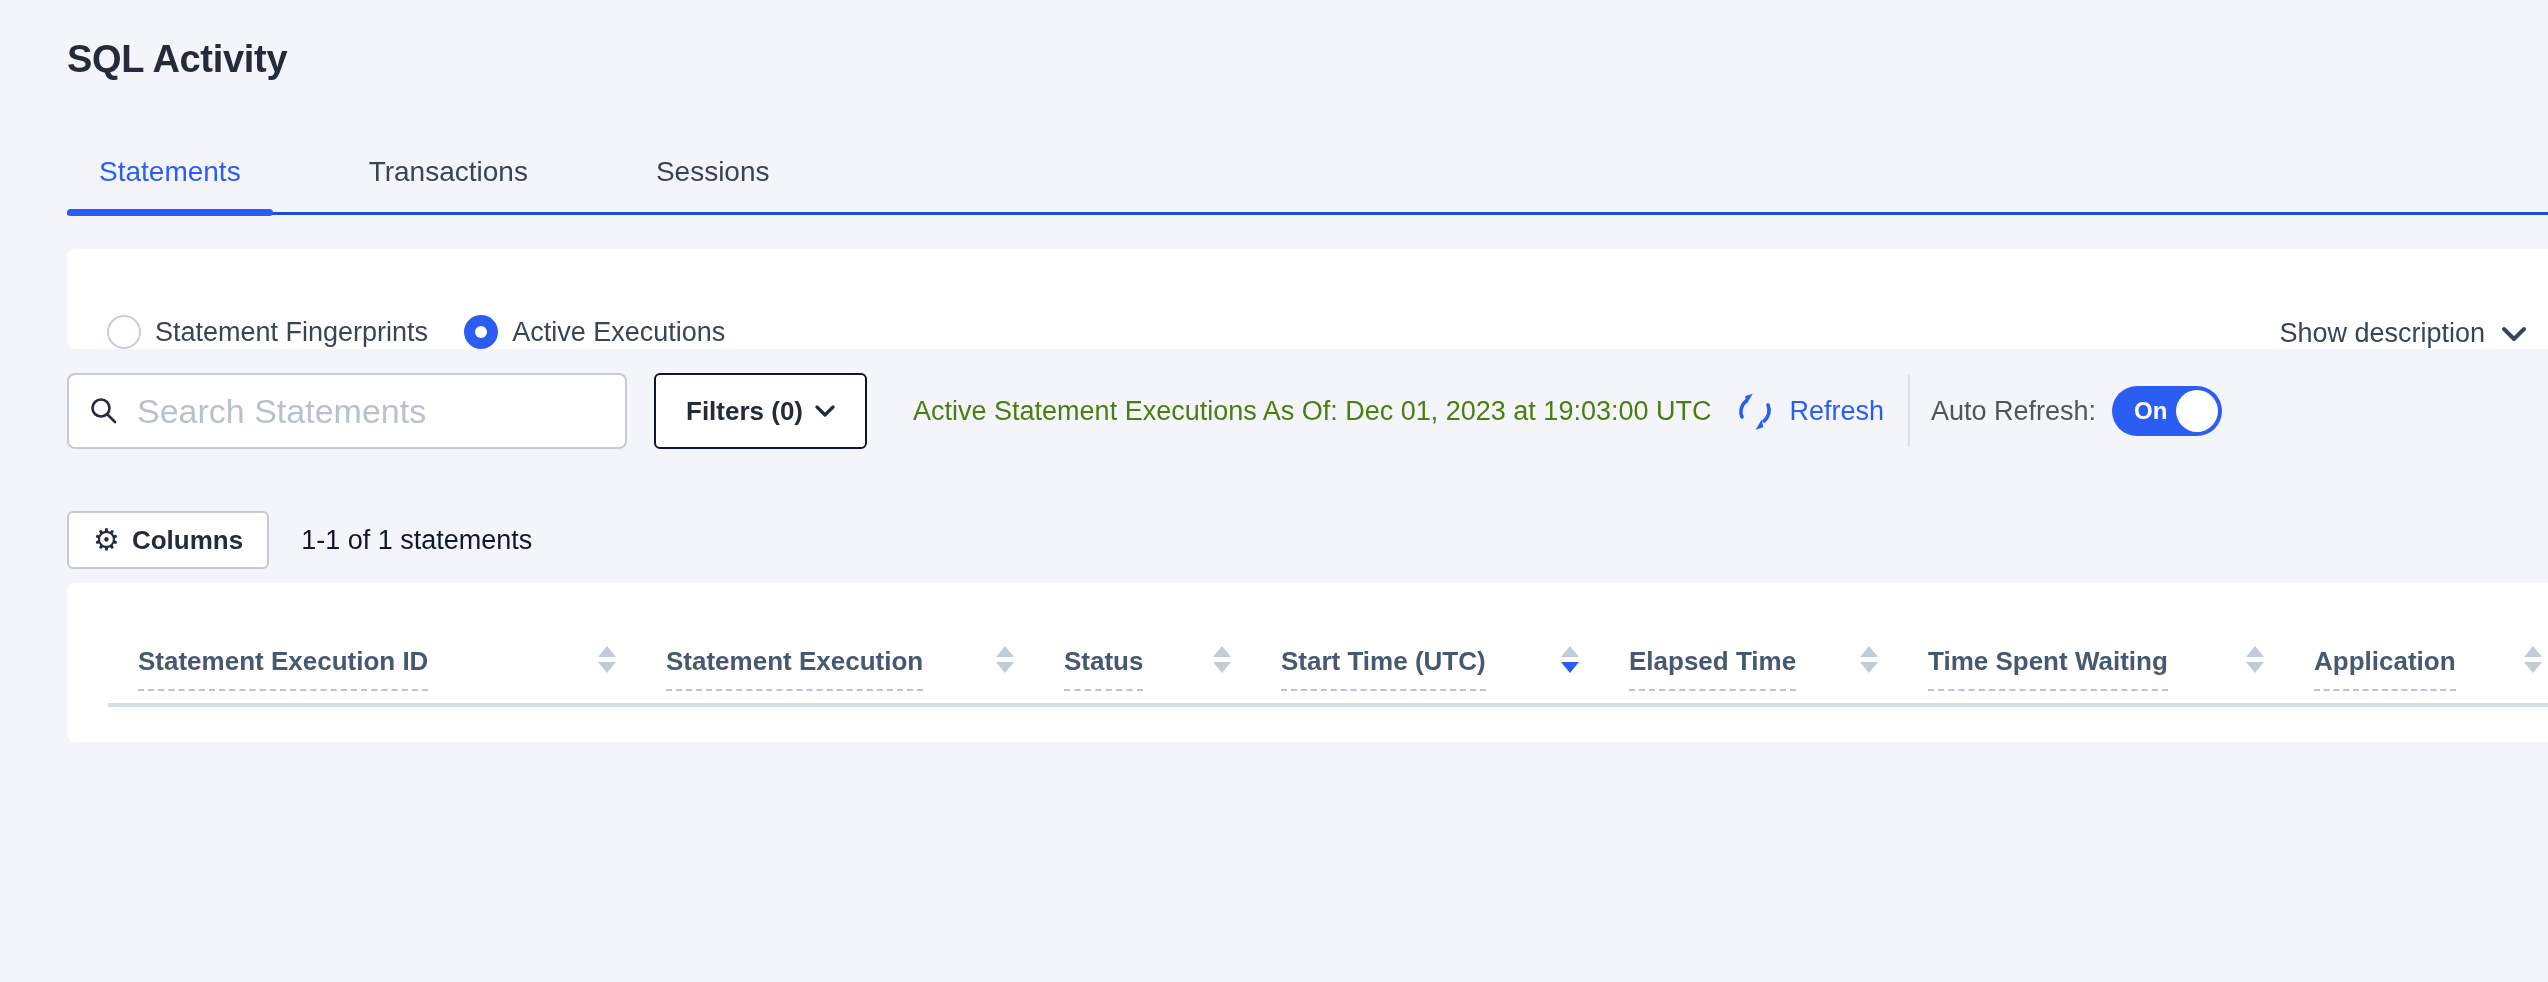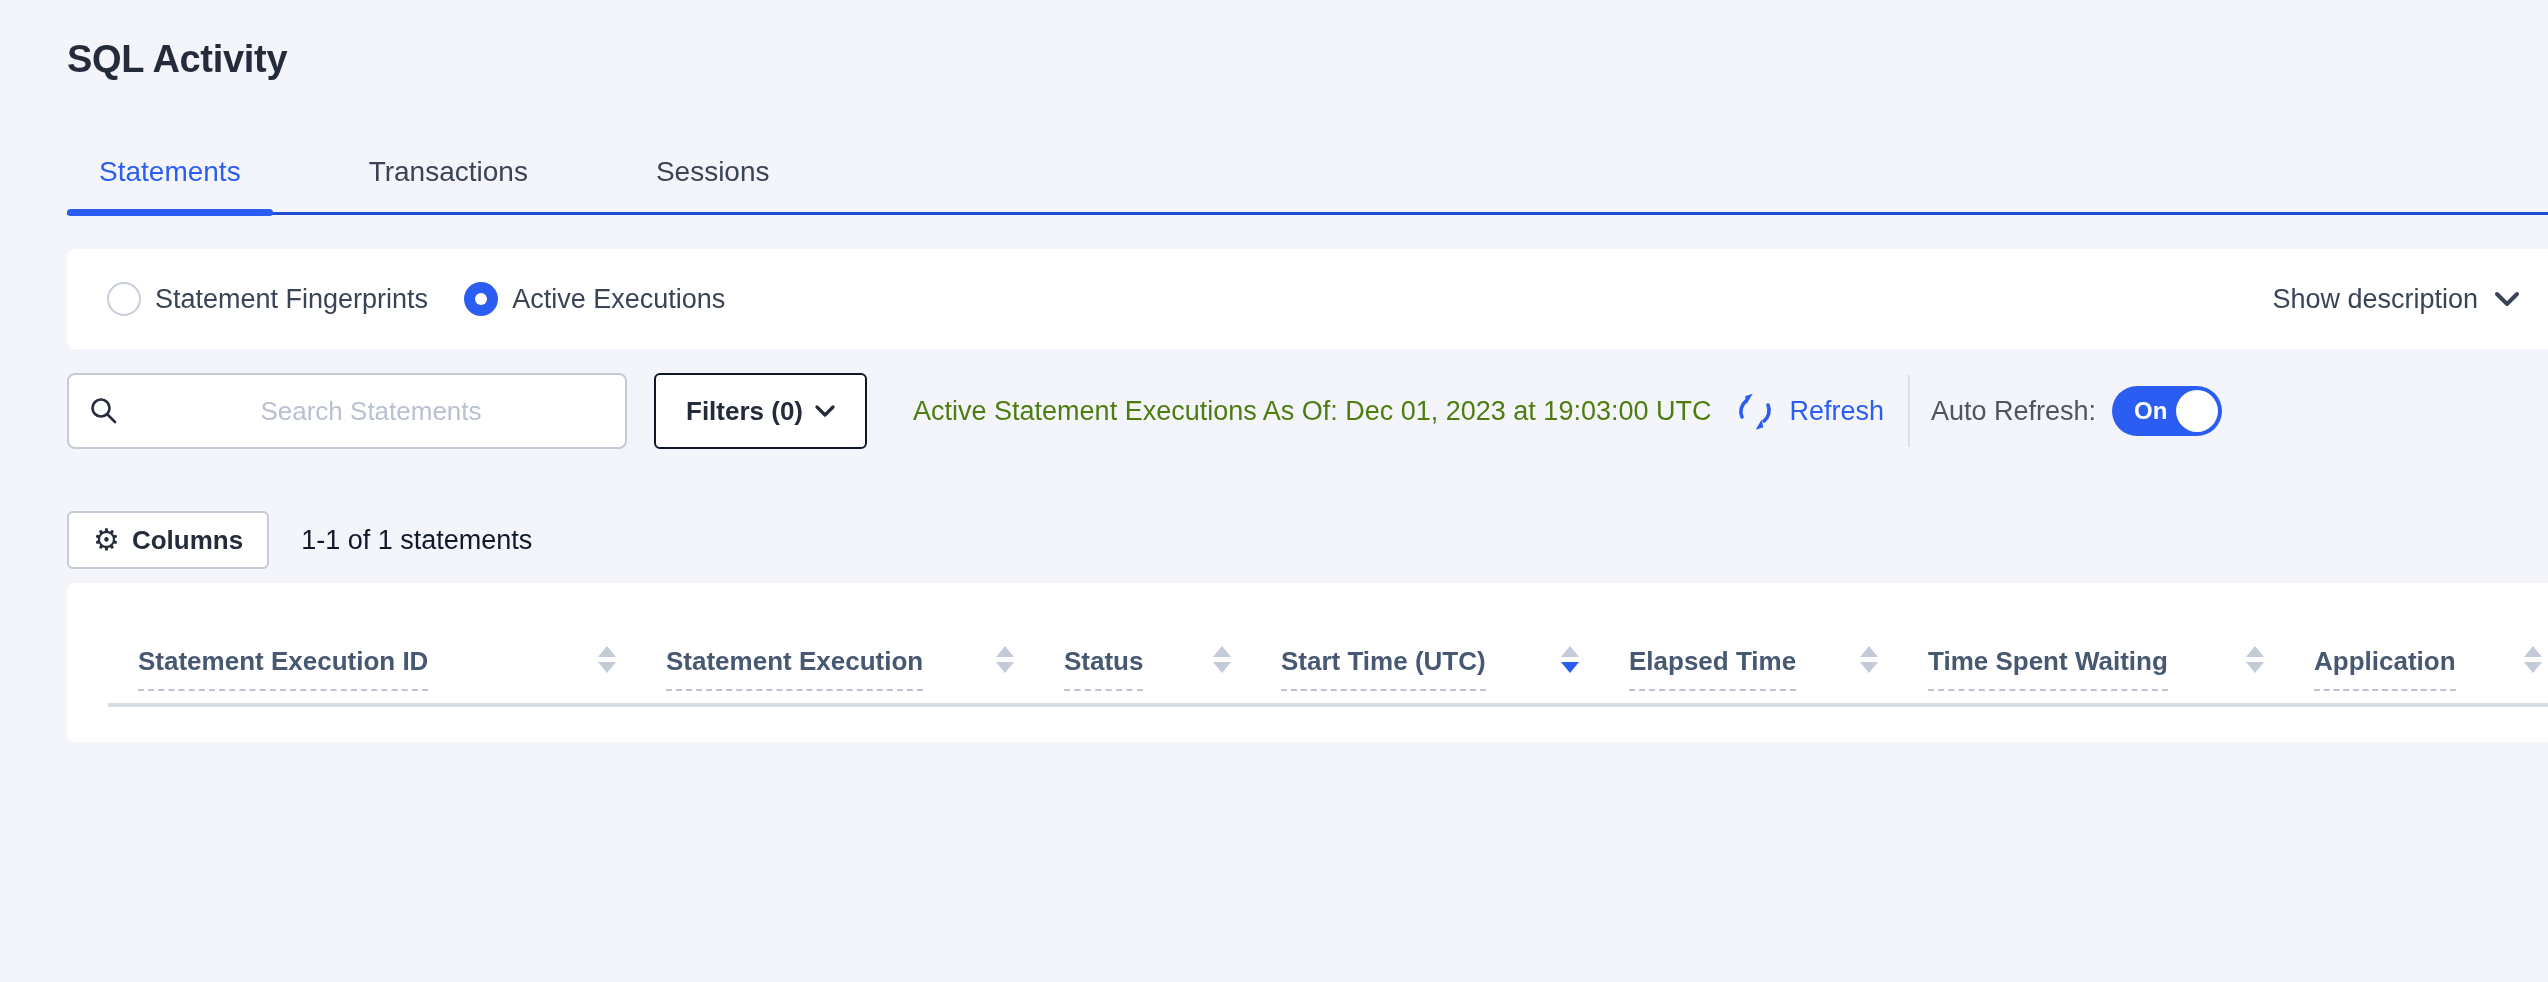--- a/index.html
+++ b/index.html
@@ -36,22 +36,22 @@
     content:""; position:absolute; left:0; right:0; bottom:-4px;
     height:7px; background:#2b5df2; border-radius:4px;
   }
   
   .view-card {
     margin:34px 0 0 67px;
     width:calc(100% - 67px);
     height:100px;
     background:#ffffff;
     border-radius:8px 0 0 8px;
-    display:flex; align-items:center;
-    padding:0 28px 0 40px;
+    display:flex; align-items:flex-end;
+    padding:0 21px 0 40px;
   }
   .radio-option { display:flex; align-items:center; cursor:pointer; }
   .radio-option + .radio-option { margin-left:36px; }
   .radio-circle {
     width:34px; height:34px; border-radius:50%;
     border:2px solid #c9cfda; background:#fff;
   }
   .radio-circle.selected {
     border:none; background:#2b5df2; position:relative;
   }
@@ -73,24 +73,23 @@
     height:76px;
   }
   .search-box {
     width:560px; height:76px;
     background:#fff; border:2px solid #c4cad6; border-radius:8px;
     display:flex; align-items:center; padding:0 20px;
   }
   .search-box svg { flex:none; }
   .search-box input {
     border:none; outline:none; background:transparent;
-    font-size:26px; margin-left:18px; width:100%;
+    font-size:34px; margin-left:18px; width:100%;
     font-family:"Liberation Sans","DejaVu Sans",sans-serif;
     color:#242c3c;
-    text-align:center;
   }
   .search-box input::placeholder { color:#b9c0cf; }
   .filters-btn {
     margin-left:27px; height:76px; padding:0 30px;
     background:#fff; border:2px solid #0f172a; border-radius:6px;
     display:flex; align-items:center; cursor:pointer;
   }
   .filters-btn .lbl { font-size:26px; font-weight:bold; color:#242c3c; }
   .filters-btn svg { margin-left:12px; }
   .asof { margin-left:46px; font-size:27px; color:#4d7c0f; display:flex; align-items:center; }

